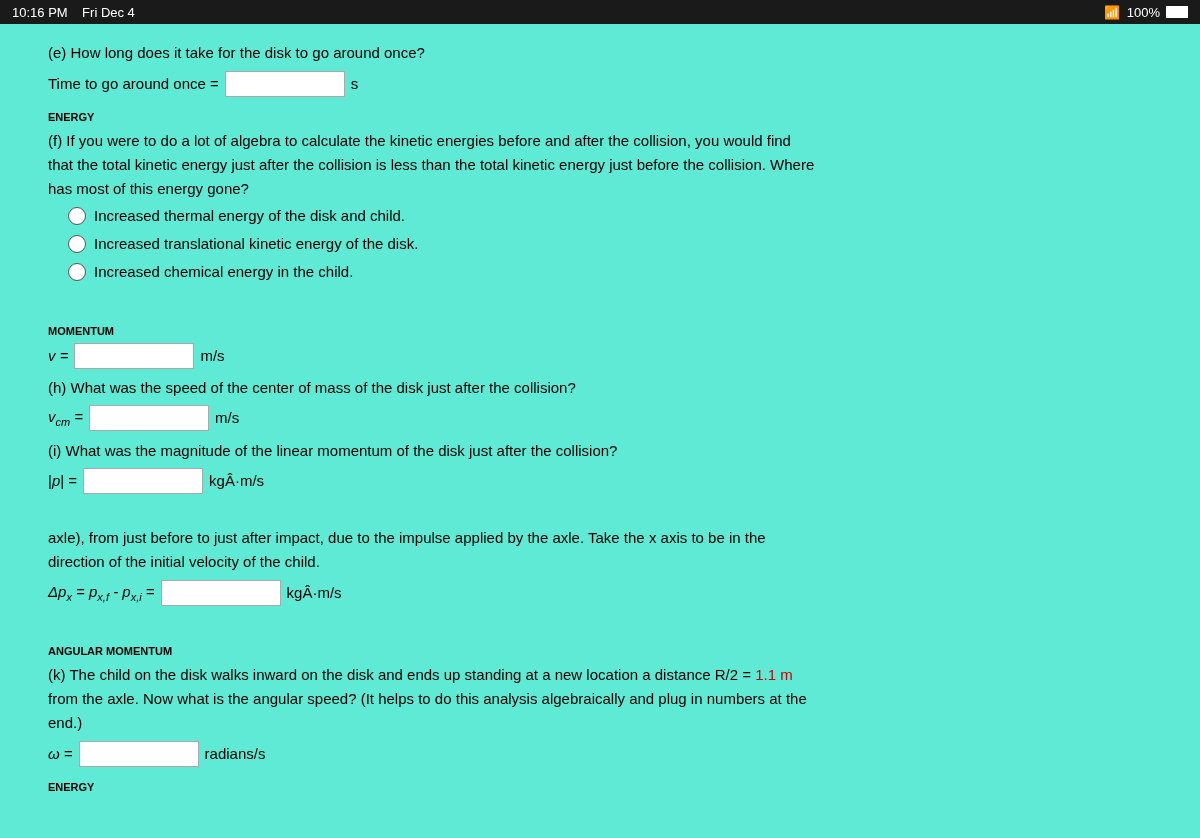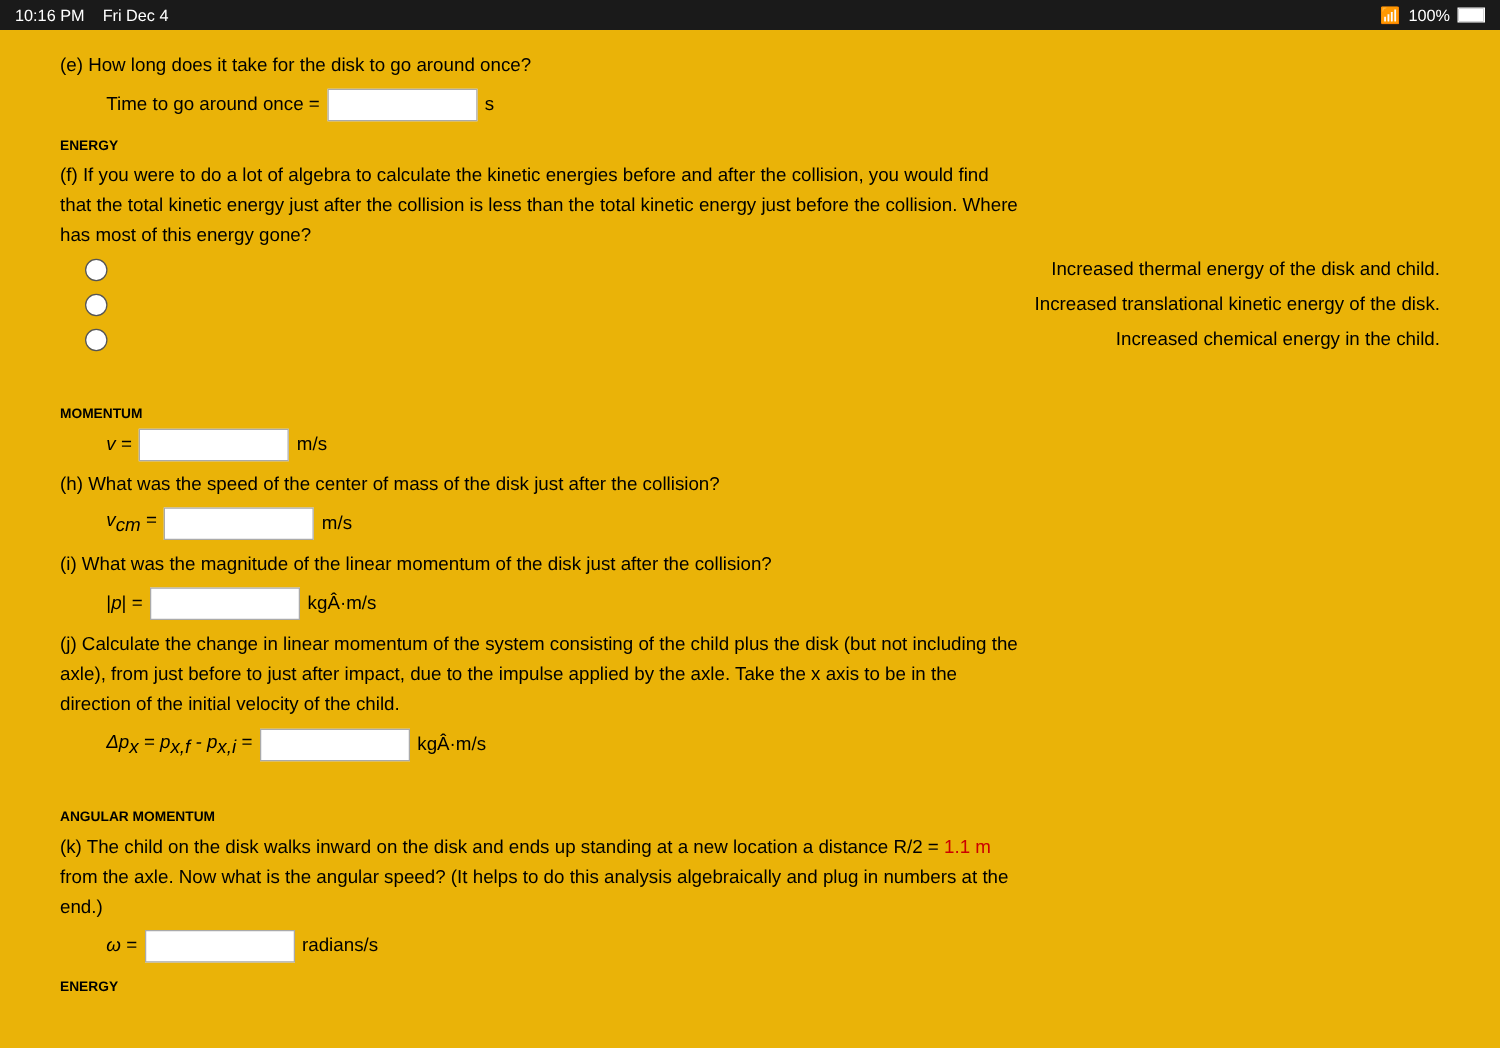--- a/index.html
+++ b/index.html
@@ -24,36 +24,35 @@
       height: 24px;
       flex-shrink: 0;
       gap: 44px;
     }
     .status-bar-right {
       display: flex;
       align-items: center;
       gap: 6px;
     }
     .main-content {
-      background: #eab308;
+      background: #5eead4;
       flex: 1;
       overflow-y: auto;
       padding: 18px 48px 18px 48px;
     }
     .question-line {
       margin-bottom: 6px;
       line-height: 1.5;
     }
     .inline-input-row {
       display: flex;
       align-items: center;
       gap: 6px;
       margin-bottom: 8px;
       line-height: 1.6;
-      margin-left: 37px;
     }
     .text-input {
       border: 1px solid #aaa;
       padding: 2px 4px;
       font-size: 15px;
       width: 120px;
       height: 26px;
       background: white;
       outline: none;
     }
@@ -62,39 +61,38 @@
       margin-top: 14px;
       margin-bottom: 6px;
       font-size: 11px;
     }
     .radio-option {
       display: flex;
       align-items: center;
       gap: 8px;
       margin-bottom: 10px;
       padding-left: 20px;
-      justify-content: space-between;
     }
     .radio-circle {
       width: 18px;
       height: 18px;
       border-radius: 50%;
       border: 1.5px solid #555;
       background: white;
       flex-shrink: 0;
       display: inline-block;
     }
     .paragraph-text {
       line-height: 1.6;
       margin-bottom: 6px;
     }
     .highlight-red {
       color: #cc0000;
     }
-    sub { font-size: 15px; }
+    sub { font-size: 11px; }
   </style>
 </head>
 <body>
 
 <div class="status-bar">
   <div class="status-bar-left">
     <span>10:16 PM</span>
     &nbsp;&nbsp;
     <span>Fri Dec 4</span>
   </div>
@@ -160,21 +158,21 @@
   <div class="question-line">
     <span>(i) What was the magnitude of the linear momentum of the disk just after the collision?</span>
   </div>
   <div class="inline-input-row">
     <span>|<span style="font-style:italic;">p</span>| =</span>
     <input type="text" class="text-input" value="" style="">
     <span>kgÂ·m/s</span>
   </div>
 
   <div class="paragraph-text">
-    <span>(j) Calculate the change in linear momentum of the system consisting of the child plus the disk (but not including the</span><br>
+    <br>
     <span>axle), from just before to just after impact, due to the impulse applied by the axle. Take the x axis to be in the</span><br>
     <span>direction of the initial velocity of the child.</span>
   </div>
   <div class="inline-input-row">
     <span style="font-style:italic;">Δp<sub>x</sub> = p<sub>x,f</sub> - p<sub>x,i</sub> =</span>
     <input type="text" class="text-input" value="" style="">
     <span>kgÂ·m/s</span>
   </div>
 
   <div style="height: 16px;"></div>

